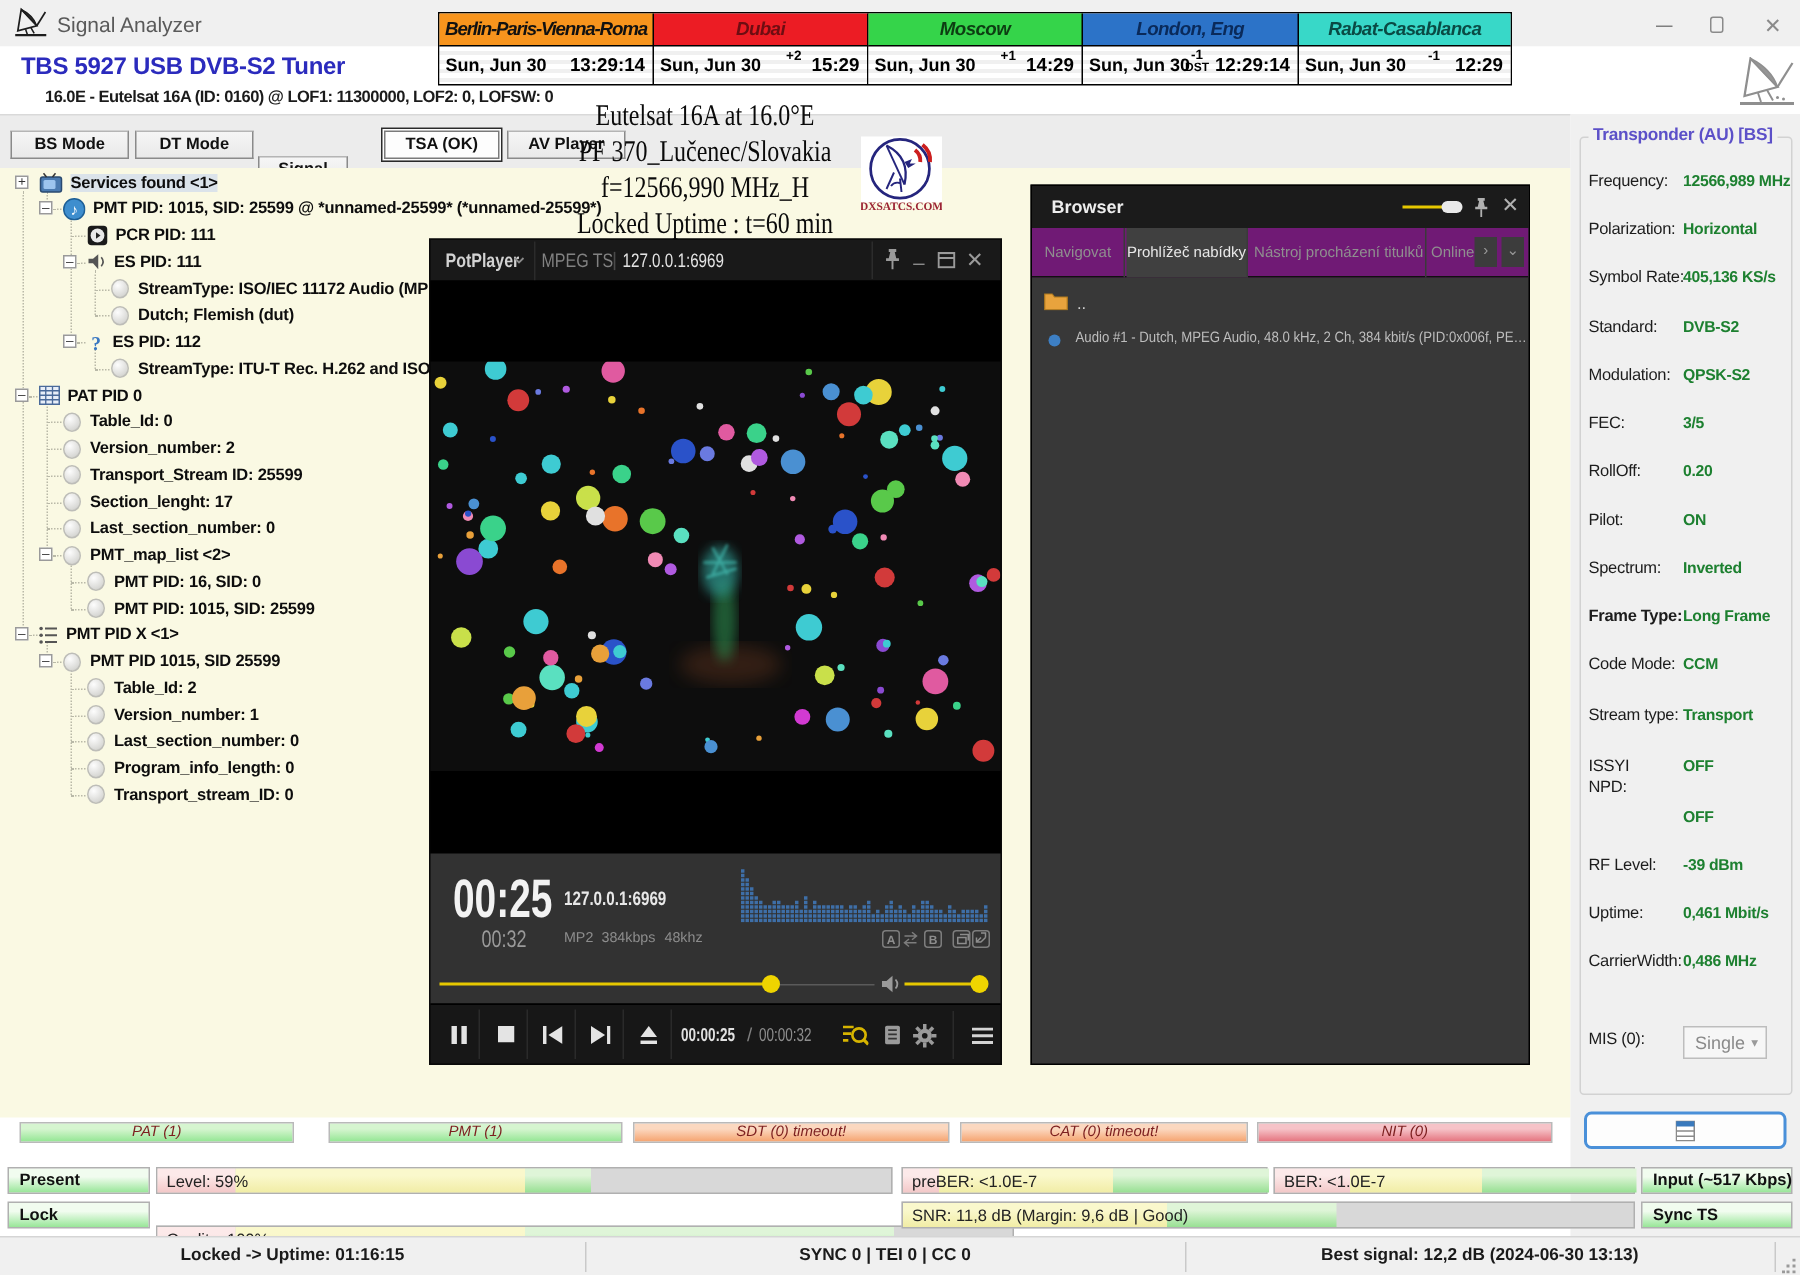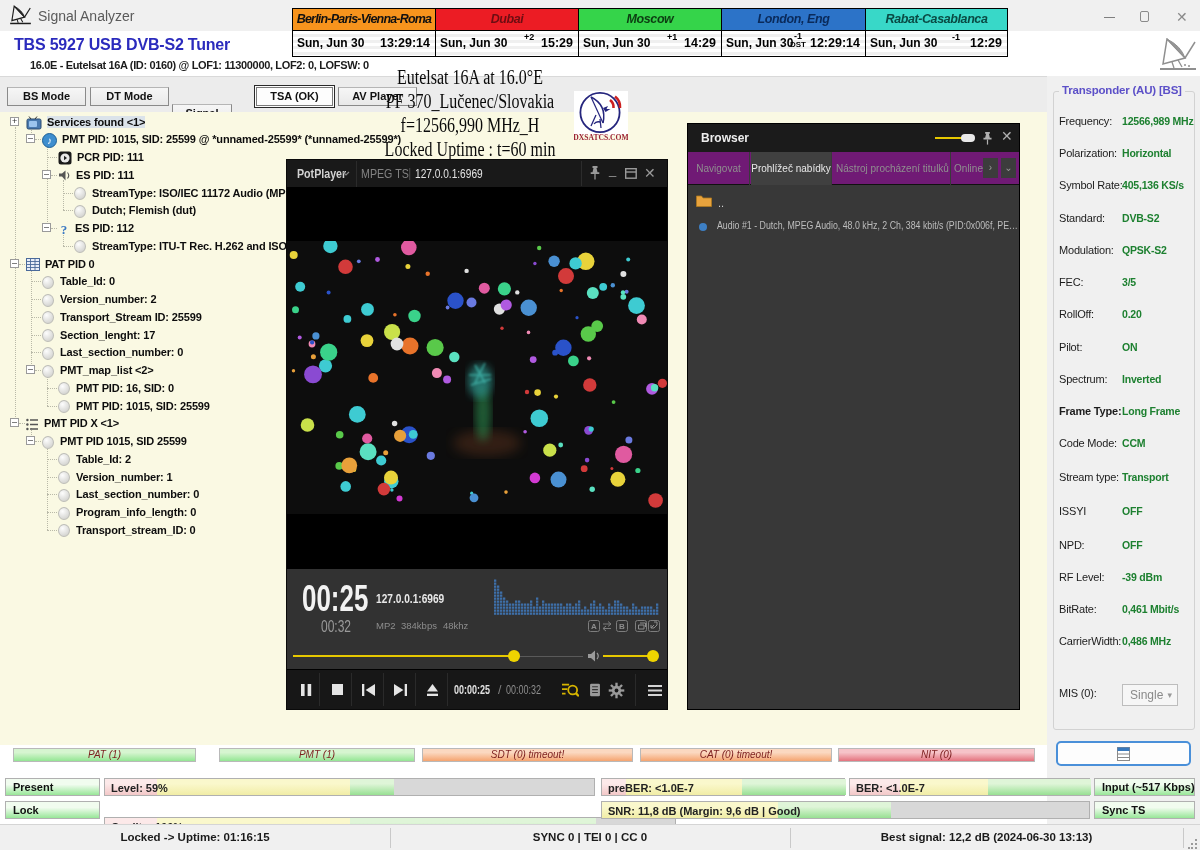--- a/index.html
+++ b/index.html
@@ -63,21 +63,21 @@
 #groupbox { left:1053px; top:91px; width:142px; height:639px; border:1px solid #d2d2d2; border-radius:3px; }
 #gtitle { left:1059px; top:84px; font-size:11.5px; font-weight:bold; color:#5c50c8; background:#f0f0f0; padding:0 3px; letter-spacing:-0.2px; }
 .rlab { position:absolute; left:1059px; font-size:11px; color:#1c1c1c; white-space:nowrap; letter-spacing:-0.2px; }
 .rval { position:absolute; left:1122px; font-size:10.5px; font-weight:bold; color:#1d8030; white-space:nowrap; letter-spacing:-0.2px; }
 
 
 .sbar { position:absolute; top:748px; height:14px; border:1px solid #b9b9b9; font-size:10px; font-style:italic; color:#7c1f1f; text-align:center; line-height:12px; }
 .gbox { position:absolute; height:18px; border:1px solid #b0b0b0; background:linear-gradient(#f1fcef 0 35%, #98e698); font-size:11px; font-weight:bold; color:#111; line-height:16px; padding-left:7px; white-space:nowrap; }
 .gauge { position:absolute; height:18px; border:1px solid #b0b0b0; background:#d8d8d8; }
 .gseg { position:absolute; top:0; height:100%; }
-.glab { position:absolute; left:6px; top:3px; font-size:11px; font-weight:bold; color:#222; white-space:nowrap; }
+.glab { position:absolute; left:6px; top:3px; font-size:11px; font-weight:normal; color:#222; white-space:nowrap; }
 
 
 #statusbar { left:0; top:824px; width:1200px; height:26px; background:#f0f0f0; border-top:1px solid #d5d5d5; font-size:11.5px; color:#1a1a1a; font-weight:bold; }
 .ssep { position:absolute; top:3px; height:20px; width:1px; background:#c9c9c9; }
 </style>
 </head>
 <body>
 <div id="app">
   <div id="titlebar" class="abs"></div>
   <div id="titletext" class="abs">Signal Analyzer</div>
@@ -782,25 +782,25 @@
       <div class="abs rlab" style="top:373px;">Spectrum:</div>
       <div class="abs rval" style="top:373px;">Inverted</div>
       <div class="abs rlab" style="top:405px;font-weight:bold;">Frame Type:</div>
       <div class="abs rval" style="top:405px;">Long Frame</div>
       <div class="abs rlab" style="top:437px;">Code Mode:</div>
       <div class="abs rval" style="top:437px;">CCM</div>
       <div class="abs rlab" style="top:471px;">Stream type:</div>
       <div class="abs rval" style="top:471px;">Transport</div>
       <div class="abs rlab" style="top:505px;">ISSYI</div>
       <div class="abs rval" style="top:505px;">OFF</div>
-      <div class="abs rlab" style="top:539px;text-align:center;">NPD:</div>
+      <div class="abs rlab" style="top:519px;text-align:center;">NPD:</div>
       <div class="abs rval" style="top:539px;">OFF</div>
       <div class="abs rlab" style="top:571px;">RF Level:</div>
       <div class="abs rval" style="top:571px;">-39 dBm</div>
-      <div class="abs rlab" style="top:603px;">BitRate:</div>
+      <div class="abs rlab" style="top:603px;">Uptime:</div>
       <div class="abs rval" style="top:603px;">0,461 Mbit/s</div>
       <div class="abs rlab" style="top:635px;">CarrierWidth:</div>
       <div class="abs rval" style="top:635px;">0,486 MHz</div>
       <div class="abs rlab" style="top:687px;">MIS (0):</div>
     </div>
   <div class="abs" style="left:1122px; top:684px; width:56px; height:22px; border:1px solid #bdbdbd; background:#f6f6f6; color:#8a8a8a; font-size:12px; line-height:20px; padding-left:7px;">Single <span style="position:absolute; right:5px; font-size:9px; color:#999;">▾</span></div>
   <div class="abs" style="left:1056px; top:741px; width:135px; height:25px; border:2px solid #4a90d9; border-radius:5px; background:#fdfdfd;">
     <svg style="position:absolute; left:59px; top:4px;" width="13" height="14" viewBox="0 0 13 14">
         <rect x="0.5" y="0.5" width="12" height="13" fill="#fff" stroke="#8a8a8a"></rect>
         <rect x="0.5" y="0.5" width="12" height="3.5" fill="#3a7abd"></rect>

